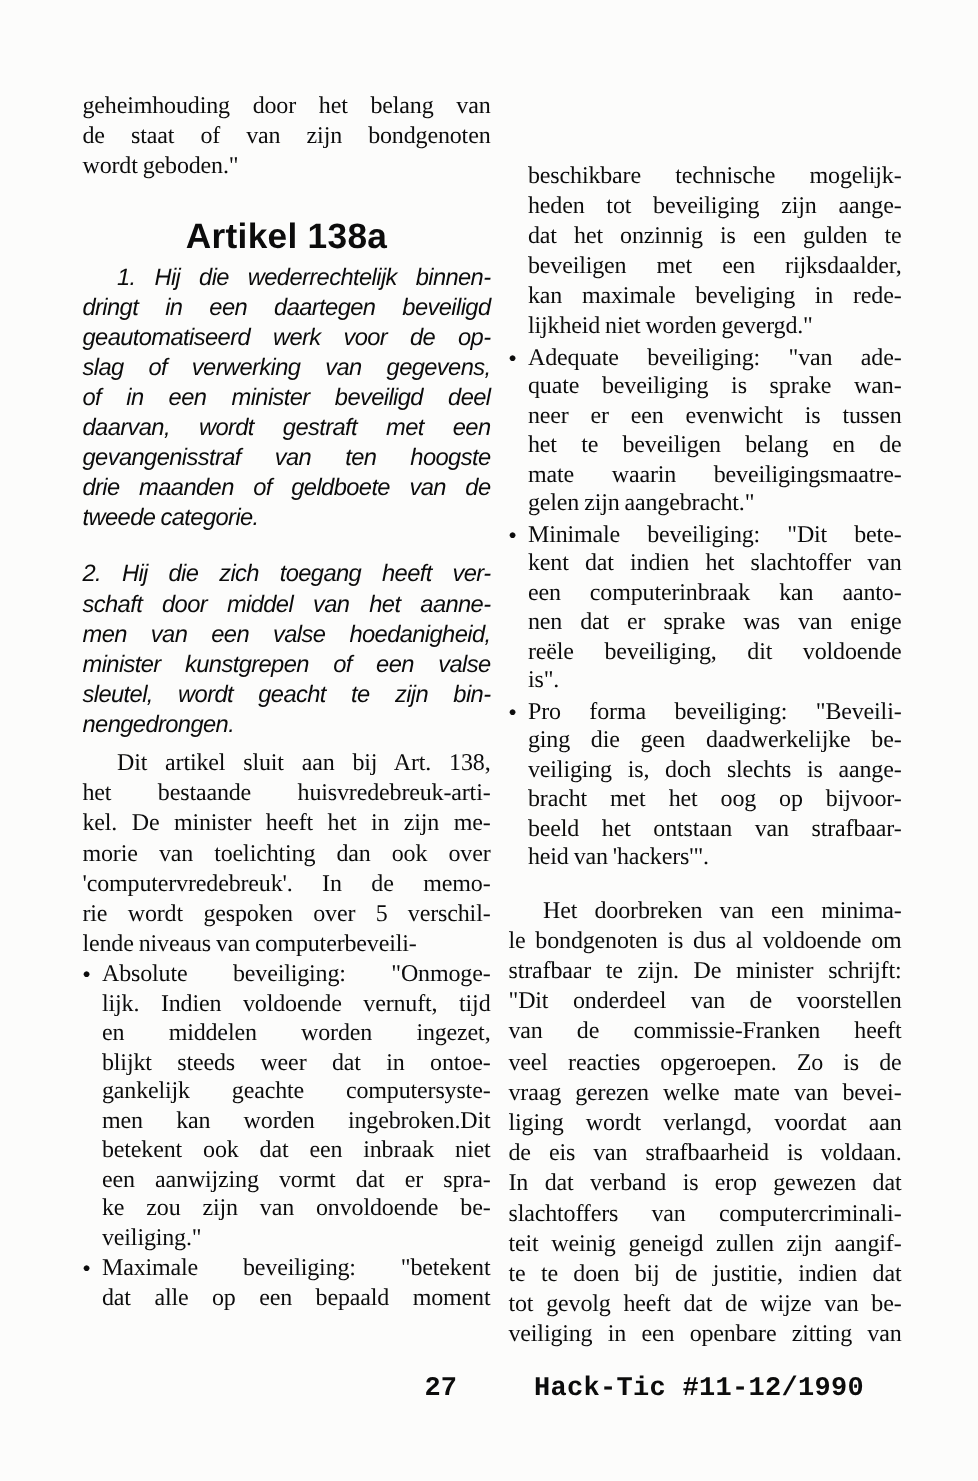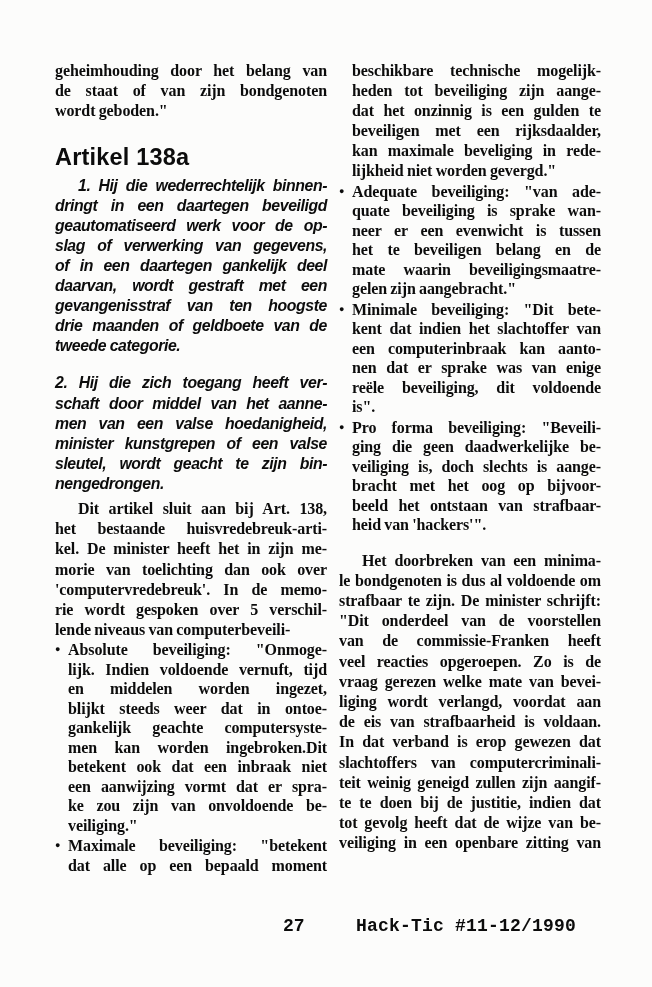--- a/index.html
+++ b/index.html
@@ -10,23 +10,23 @@
   }
   .page {
     position:relative;
     width:652px; height:987px;
     background:#fcfcfb;
     color:#0c0c0c;
     overflow:hidden;
   }
   .col { position:absolute; top:61px; }
   .col-left  { left:55px; width:272px; }
-  .col-right { left:339px; width:262px; }
-
-  .block { font-weight:700; }
+  .col-right { left:339px; width:262px;margin-top:47px; }
+
+  .block { font-weight:400; }
   .line {
     text-align:justify;
     text-align-last:justify;
     white-space:nowrap;
   }
   .block .line:last-child { text-align-last:left; }
   .block.jlast .line:last-child { text-align-last:justify; }
   .block.indent .line:first-child { text-indent:23px; }
 
   .block-para, .block-cont, .block-bullet {
@@ -34,21 +34,21 @@
     line-height:20.2px;
     letter-spacing:-0.1px;
     word-spacing:-0.6px;
   }
   .block-cont { padding-left:13px; line-height:20.1px; }
 
   .block-heading {
     font-family:"Liberation Sans", sans-serif;
     font-size:23.5px;
     font-weight:700;
-    text-align:left;
+    text-align:center;
     margin:22px 0 5px 0;
     letter-spacing:0.2px;
   }
 
   .block-quote {
     font-family:"Liberation Sans", sans-serif;
     font-style:italic;
     font-size:15.8px;
     line-height:20.1px;
     letter-spacing:-0.4px;
@@ -87,21 +87,21 @@
         <div class="line">geheimhouding door het belang van</div>
         <div class="line">de staat of van zijn bondgenoten</div>
         <div class="line">wordt geboden."</div>
       </div>
       <div class="block block-heading">Artikel 138a</div>
       <div class="block block-quote indent">
         <div class="line">1. Hij die wederrechtelijk binnen-</div>
         <div class="line">dringt in een daartegen beveiligd</div>
         <div class="line">geautomatiseerd werk voor de op-</div>
         <div class="line">slag of verwerking van gegevens,</div>
-        <div class="line">of in een daartegen gankelijk deel</div>
+        <div class="line">of in een minister beveiligd deel</div>
         <div class="line">daarvan, wordt gestraft met een</div>
         <div class="line">gevangenisstraf van ten hoogste</div>
         <div class="line">drie maanden of geldboete van de</div>
         <div class="line">tweede categorie.</div>
       </div>
       <div class="block block-quote">
         <div class="line">2. Hij die zich toegang heeft ver-</div>
         <div class="line">schaft door middel van het aanne-</div>
         <div class="line">men van een valse hoedanigheid,</div>
         <div class="line">minister kunstgrepen of een valse</div>

